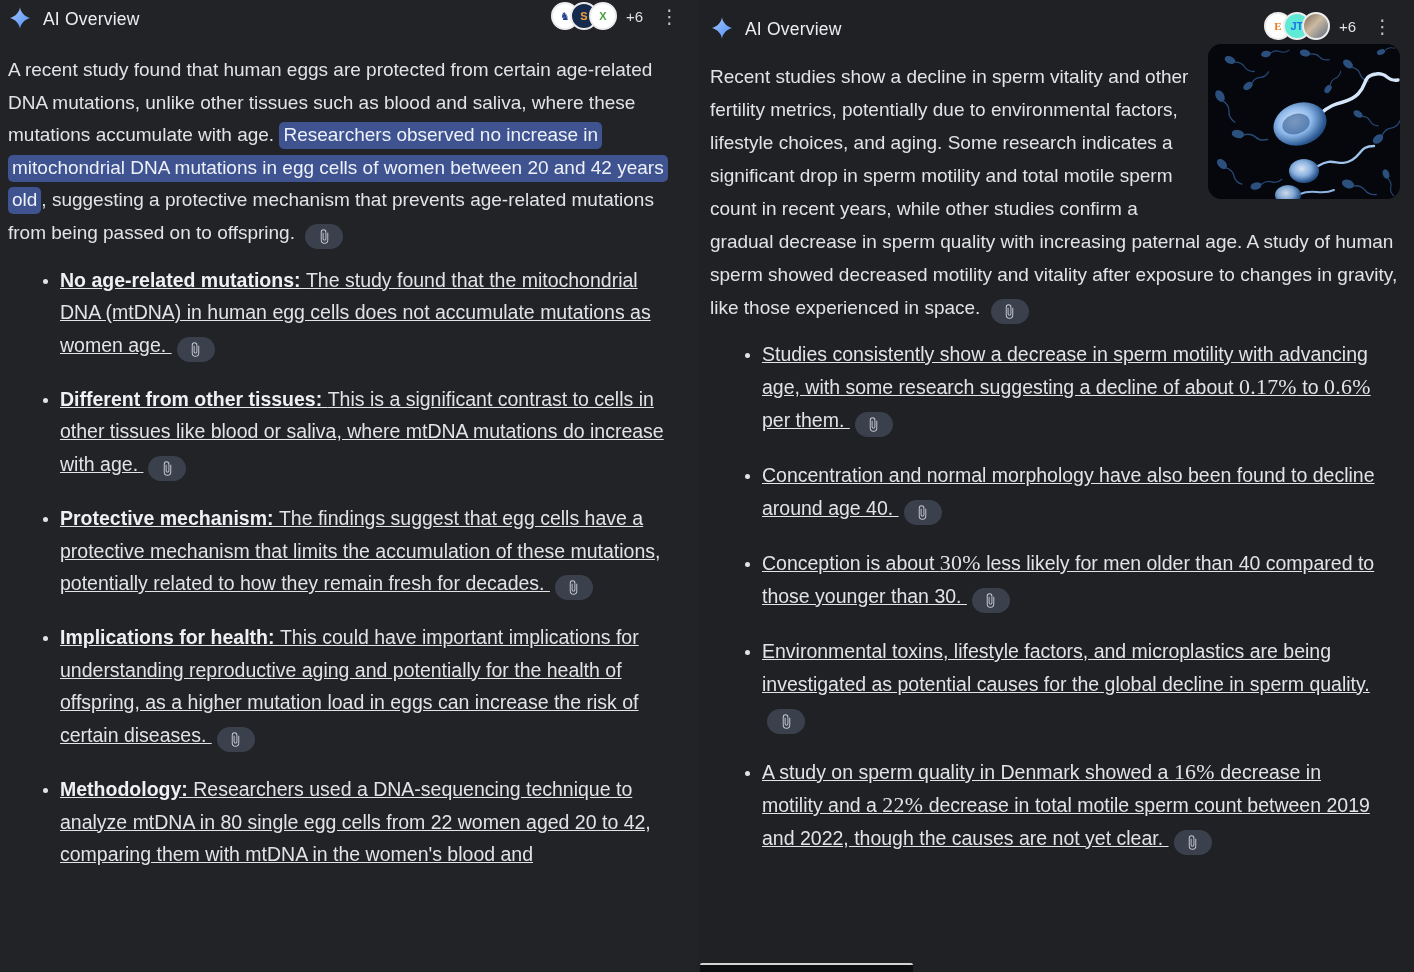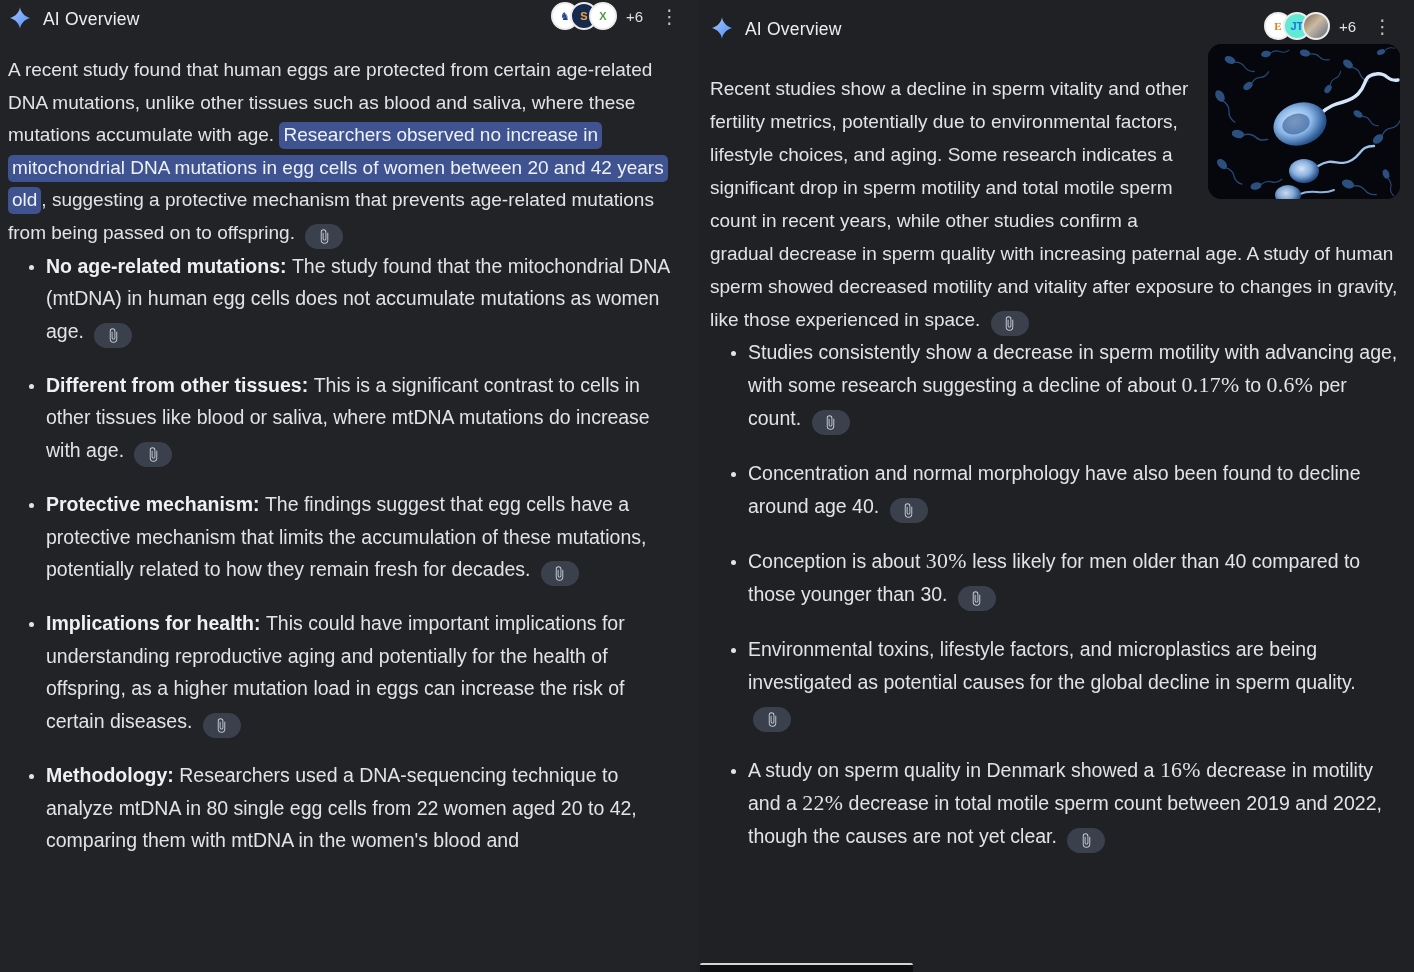--- a/index.html
+++ b/index.html
@@ -22,23 +22,23 @@
   .favicon{
     width:24px;height:24px;border-radius:50%;border:2px solid #ececec;
     margin-left:-9px;display:inline-flex;align-items:center;justify-content:center;
     font-size:11px;font-weight:700;box-sizing:content-box;overflow:hidden;
   }
   .favicon:first-child{margin-left:0;}
   .plus-count{font-size:15px;color:#dfe1e5;cursor:pointer;}
   .kebab{font-size:19px;color:#bdc1c6;padding:0 8px;cursor:pointer;line-height:1;}
 
   .intro{font-size:19px;line-height:32.6px;color:#e1e3e7;margin:24px 0 0 0;}
-  .panel-right .intro{line-height:33px;margin-top:32px;}
+  .panel-right .intro{line-height:33px;margin-top:20px;}
   h2{font-size:23.5px;font-weight:500;color:#e9ebee;margin:29px 0 24px 0;letter-spacing:.1px;}
-  ul{margin:0;padding-left:38px;list-style:disc;}
+  ul{margin:14px;padding-left:38px;list-style:disc;text-decoration:underline;}
   li{font-size:19.5px;line-height:32.6px;margin-bottom:21px;color:#e1e3e7;}
   .panel-right li{line-height:33px;margin-bottom:22px;}
   li::marker{color:#e1e3e7;font-size:17px;}
   .bold{font-weight:700;color:#eef0f2;}
   .highlight{
     background:#3e5390;color:#eef1f8;border-radius:5px;padding:2px 4px 4px;
     box-decoration-break:clone;-webkit-box-decoration-break:clone;
   }
   .serif{font-family:"Liberation Serif","DejaVu Serif",serif;font-size:1.12em;letter-spacing:.3px;}
   .chip{
@@ -188,21 +188,21 @@
   </div>
 
   <p class="intro"><span>Recent studies show a decline in sperm vitality and other fertility metrics, potentially due to environmental factors, lifestyle choices, and aging. Some research indicates a significant drop in sperm motility and total motile sperm count in recent years, while other studies confirm a gradual decrease in sperm quality with increasing paternal age. A study of human sperm showed decreased motility and vitality after exposure to changes in gravity, like those experienced in space. </span><span class="chip">
         <svg viewBox="0 0 24 24">
           <path d="M16.5 6v11.5a4.5 4.5 0 0 1-9 0V5a3 3 0 0 1 6 0v10.5a1.5 1.5 0 0 1-3 0V6H9v9.5a3 3 0 0 0 6 0V5a4.5 4.5 0 0 0-9 0v12.5a6 6 0 0 0 12 0V6h-1.5z"></path>
         </svg>
       </span></p>
 
   <ul>
 
-  <li><span>Studies consistently show a decrease in sperm motility with advancing age, with some research suggesting a decline of about </span><span class="serif">0.17%</span><span> to </span><span class="serif">0.6%</span><span> per count. </span><span class="chip">
+  <li><span>Studies consistently show a decrease in sperm motility with advancing age, with some research suggesting a decline of about </span><span class="serif">0.17%</span><span> to </span><span class="serif">0.6%</span><span> per them. </span><span class="chip">
           <svg viewBox="0 0 24 24">
             <path d="M16.5 6v11.5a4.5 4.5 0 0 1-9 0V5a3 3 0 0 1 6 0v10.5a1.5 1.5 0 0 1-3 0V6H9v9.5a3 3 0 0 0 6 0V5a4.5 4.5 0 0 0-9 0v12.5a6 6 0 0 0 12 0V6h-1.5z"></path>
           </svg>
         </span></li>
       <li><span>Concentration and normal morphology have also been found to decline around age 40. </span><span class="chip">
           <svg viewBox="0 0 24 24">
             <path d="M16.5 6v11.5a4.5 4.5 0 0 1-9 0V5a3 3 0 0 1 6 0v10.5a1.5 1.5 0 0 1-3 0V6H9v9.5a3 3 0 0 0 6 0V5a4.5 4.5 0 0 0-9 0v12.5a6 6 0 0 0 12 0V6h-1.5z"></path>
           </svg>
         </span></li>
       <li><span>Conception is about </span><span class="serif">30%</span><span> less likely for men older than 40 compared to those younger than 30. </span><span class="chip">

